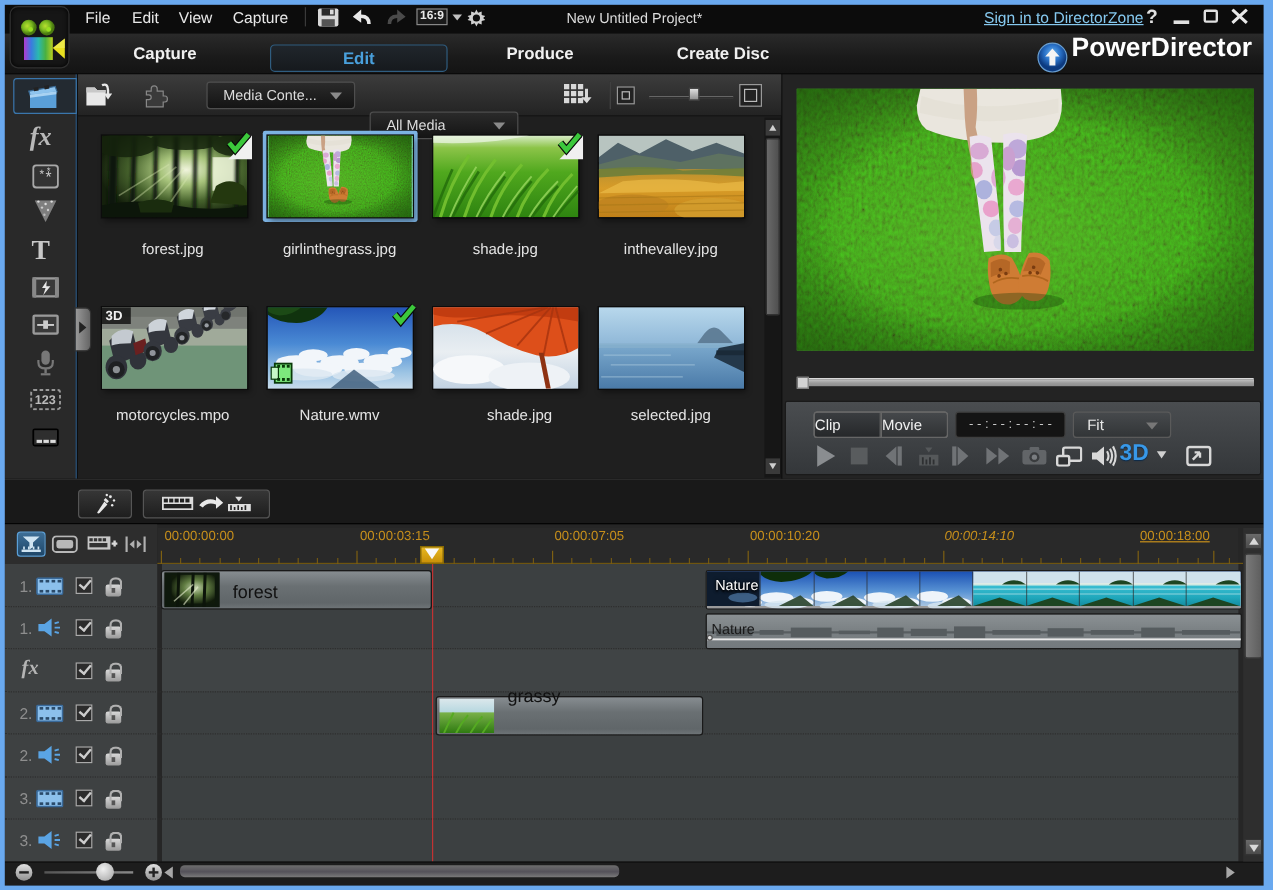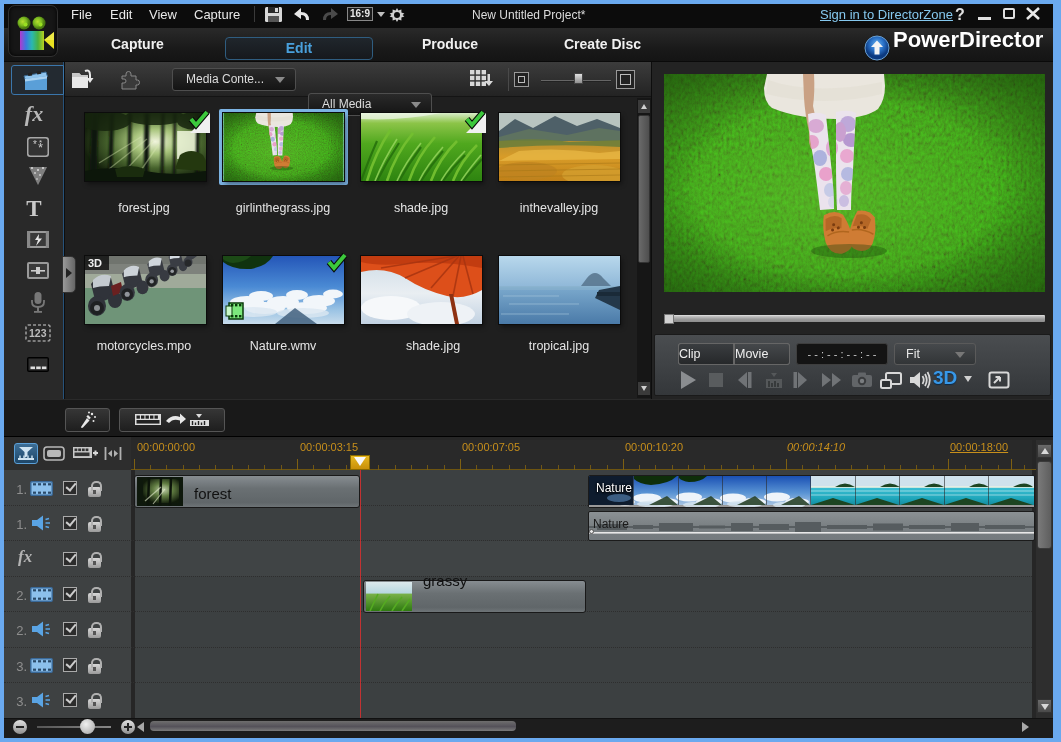--- a/index.html
+++ b/index.html
@@ -512,21 +512,21 @@
 <g stroke="#a8c8dc" stroke-width="1" opacity=".6">
           <line x1="4" y1="40" x2="60" y2="40"></line>
           <line x1="10" y1="48" x2="80" y2="48"></line>
           <line x1="2" y1="58" x2="70" y2="58"></line>
         </g>
 </svg>
 </div>
 <div class="abs thumblabel" style="left:75px;top:339px;">motorcycles.mpo</div>
 <div class="abs thumblabel" style="left:214px;top:339px;">Nature.wmv</div>
 <div class="abs thumblabel" style="left:364px;top:339px;text-align:center;">shade.jpg</div>
-<div class="abs thumblabel" style="left:490px;top:339px;">tropical.jpg</div>
+<div class="abs thumblabel" style="left:490px;top:339px;">selected.jpg</div>
 
 <div class="abs" id="preview">
 <div class="abs" id="vidimg">
 <svg width="0" height="0" style="position:absolute;">
 <defs>
 <linearGradient id="pg1" x1="0" y1="0" x2="0" y2="1">
               <stop offset="0%" stop-color="#2a7811"></stop>
               <stop offset="15%" stop-color="#339014"></stop>
               <stop offset="60%" stop-color="#2d9612"></stop>
               <stop offset="100%" stop-color="#25800d"></stop>

